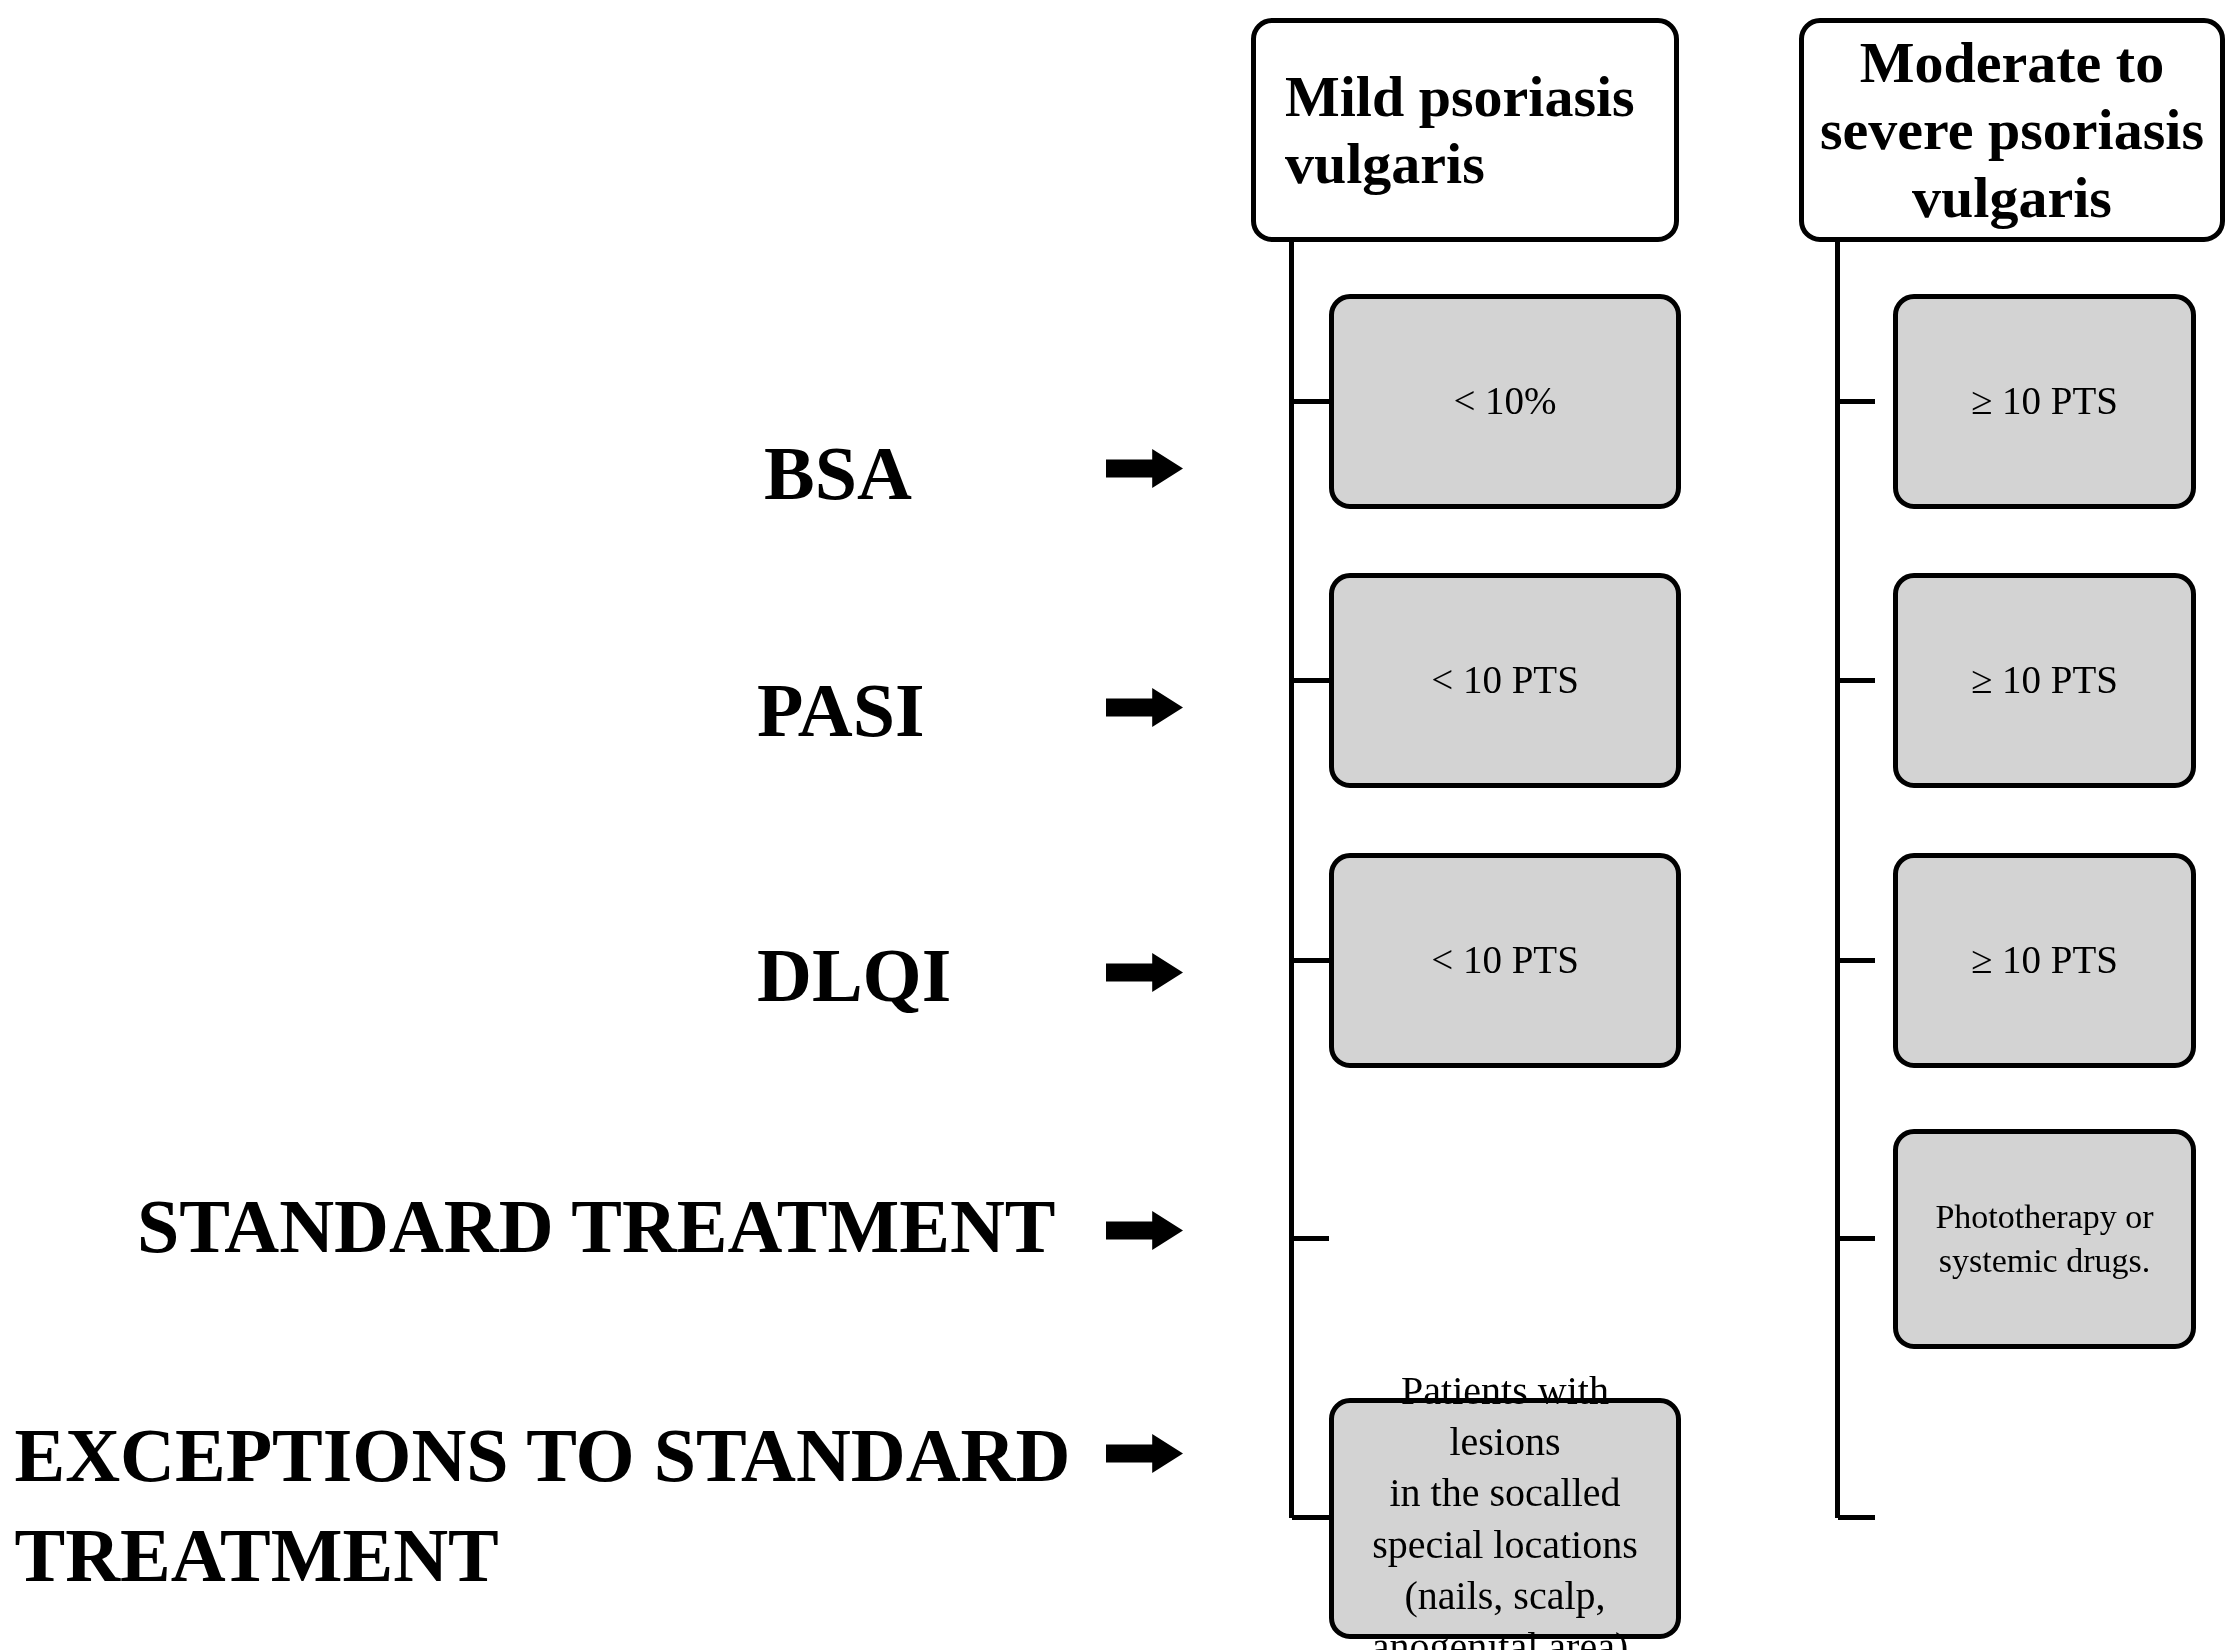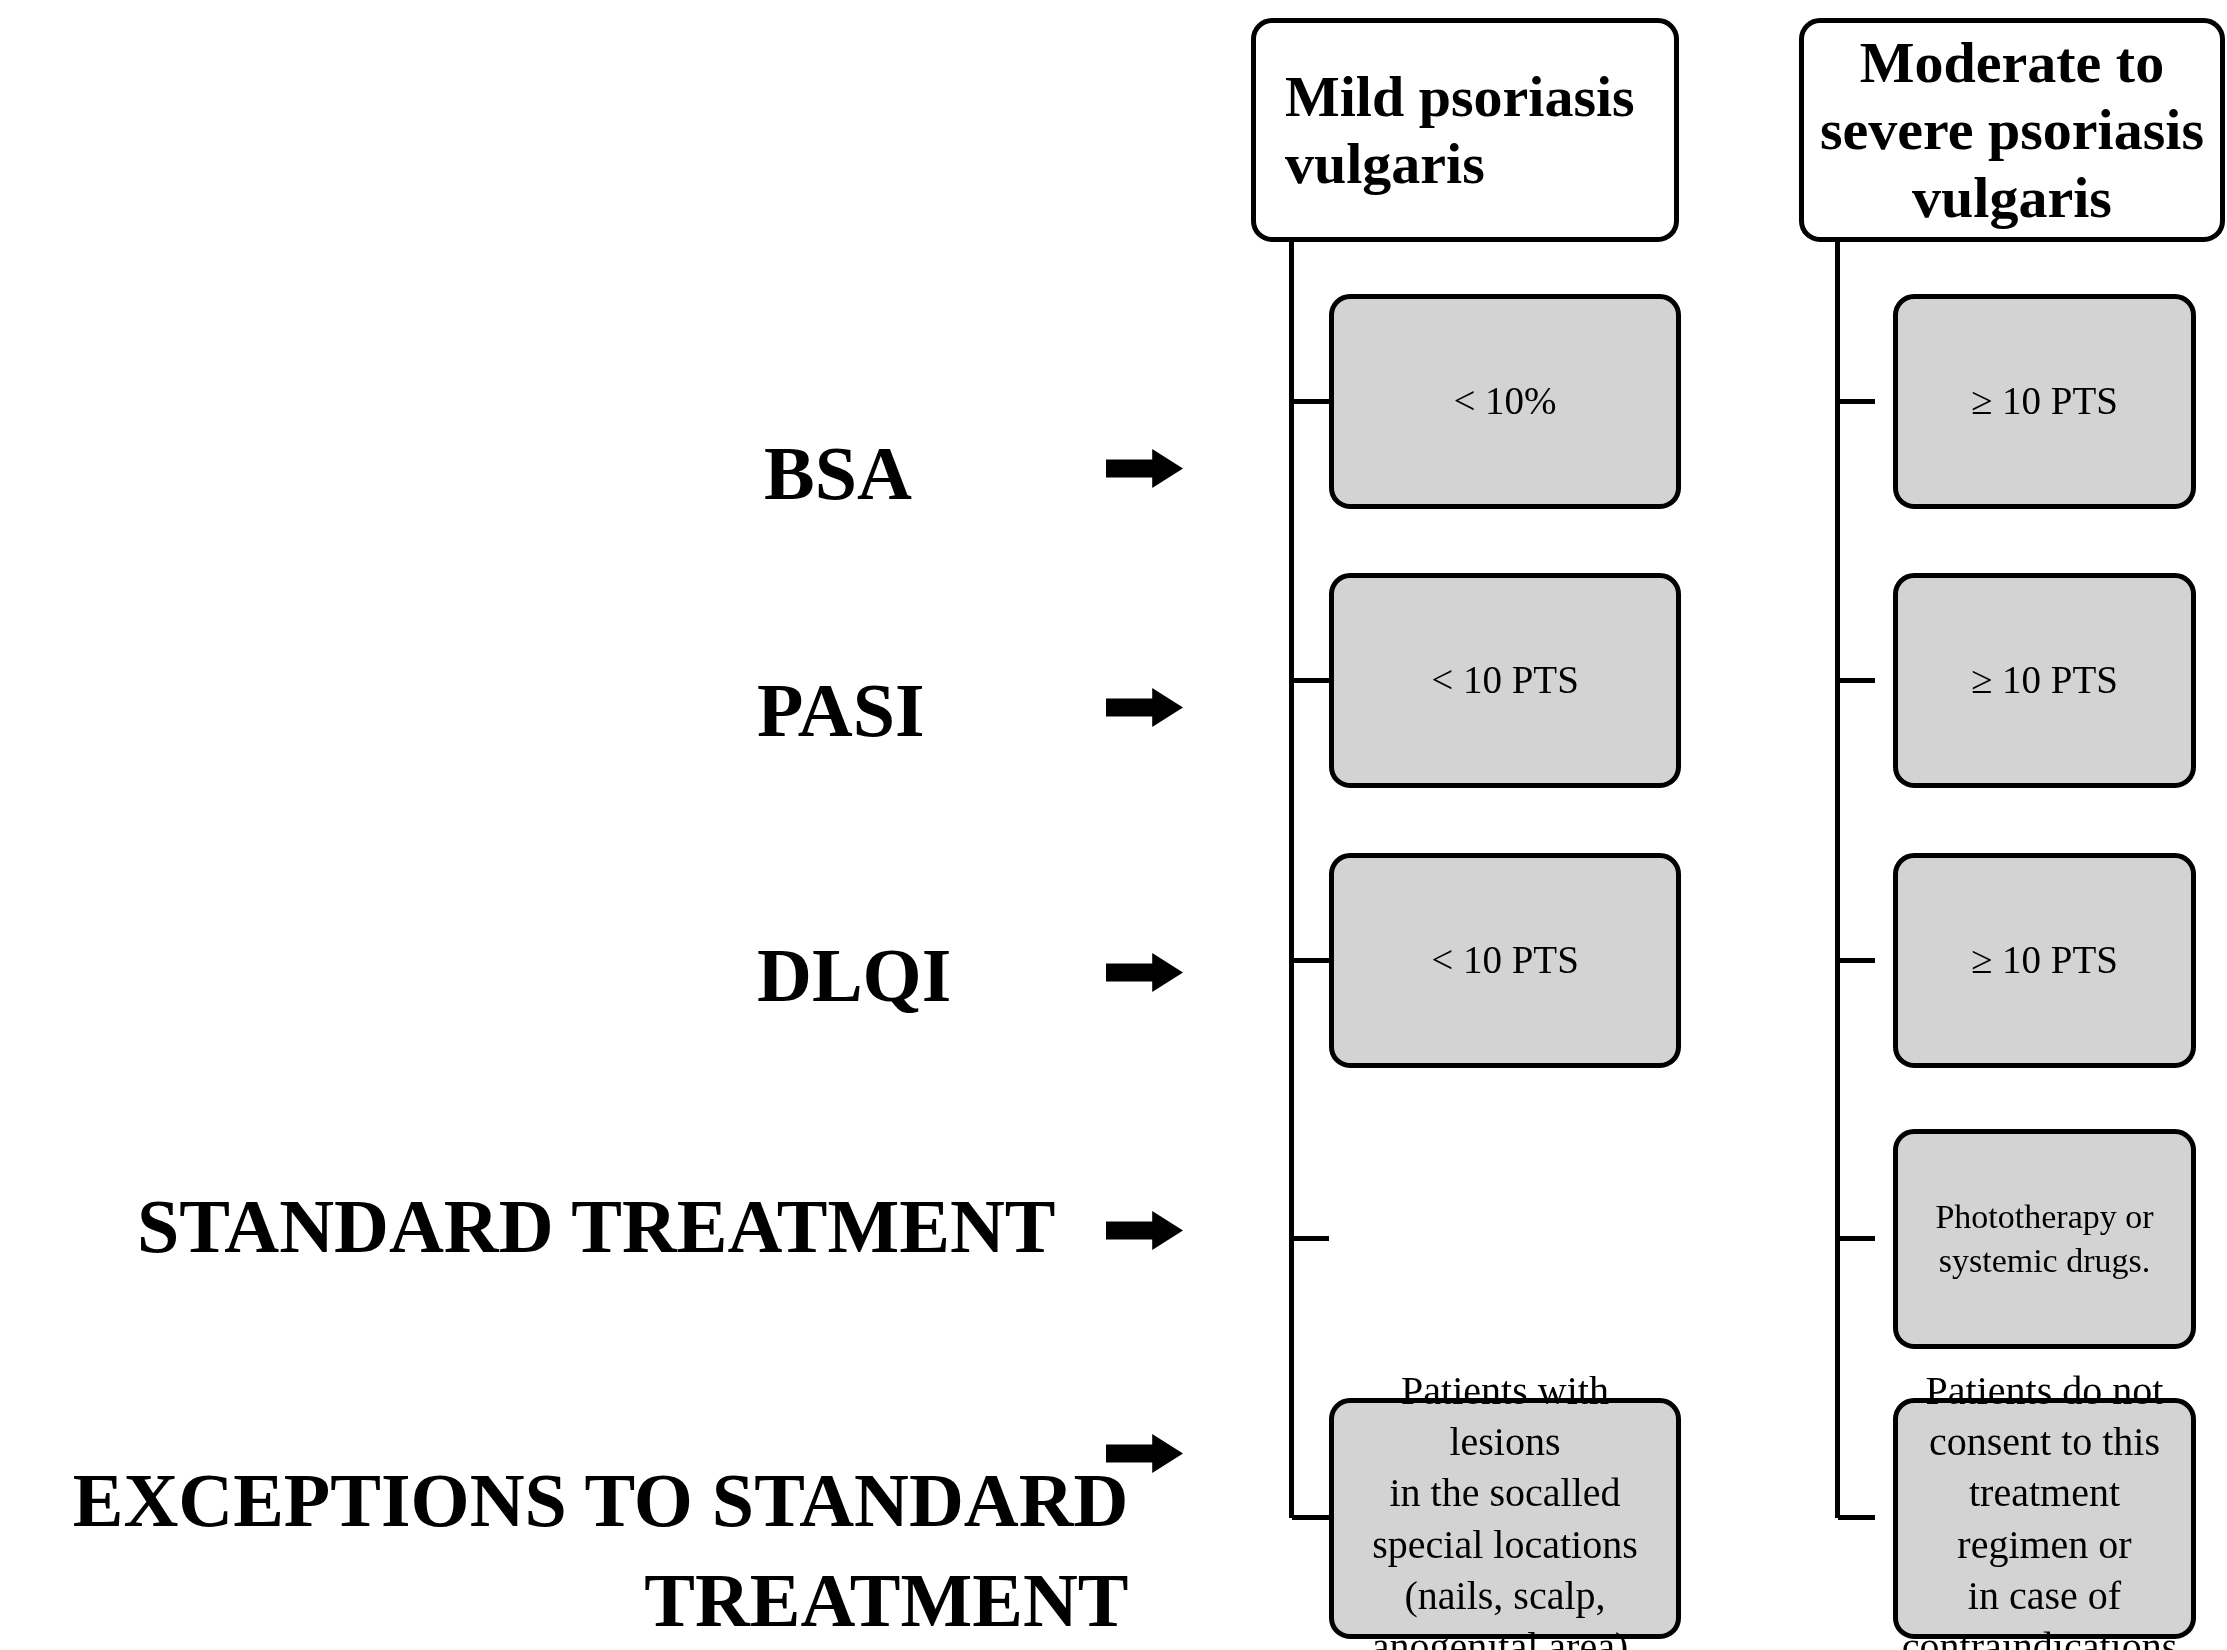--- a/index.html
+++ b/index.html
@@ -53,21 +53,21 @@
     position:absolute;
     font-weight:bold;
     font-size:76px;
     line-height:1.0;
     white-space:pre-line;
   }
   .lbl-bsa{left:764px;top:435px;}
   .lbl-pasi{left:757px;top:672px;}
   .lbl-dlqi{left:757px;top:937px;}
   .lbl-std{left:137px;top:1188px;}
-  .lbl-exc{left:14.5px;top:1450px;width:1114px;line-height:1.32;text-align:right;}
+  .lbl-exc{left:14.5px;top:1405px;width:1114px;line-height:1.32;}
   
   .arrow{position:absolute;left:1106px;width:77px;height:39px;}
   .arrow polygon{fill:var(--line,#000000);}
   .a1{top:449px;}.a2{top:688px;}.a3{top:953px;}.a4{top:1211px;}.a5{top:1434px;}
   
   .cell{
     position:absolute;
     background:var(--box-fill,#d3d3d3);
     border:5.7px solid var(--box-border,#000000);
     border-radius:21px;
@@ -163,22 +163,15 @@
   <div class="cell col-r r2 fs-lg">
     <span>≥ 10 PTS</span>
   </div>
   <div class="cell col-r r3 fs-lg">
     <span>≥ 10 PTS</span>
   </div>
   <div class="cell col-r r4 fs-md">
     <span>Phototherapy or
 systemic drugs.</span>
   </div>
-  <div class="cell col-r r5 fs-sm">
-    <span>Patients do not
-consent to this
-treatment regimen or
-in case of
-contraindications.</span>
-  </div>
 
 </div>
 
 
 </body></html>

